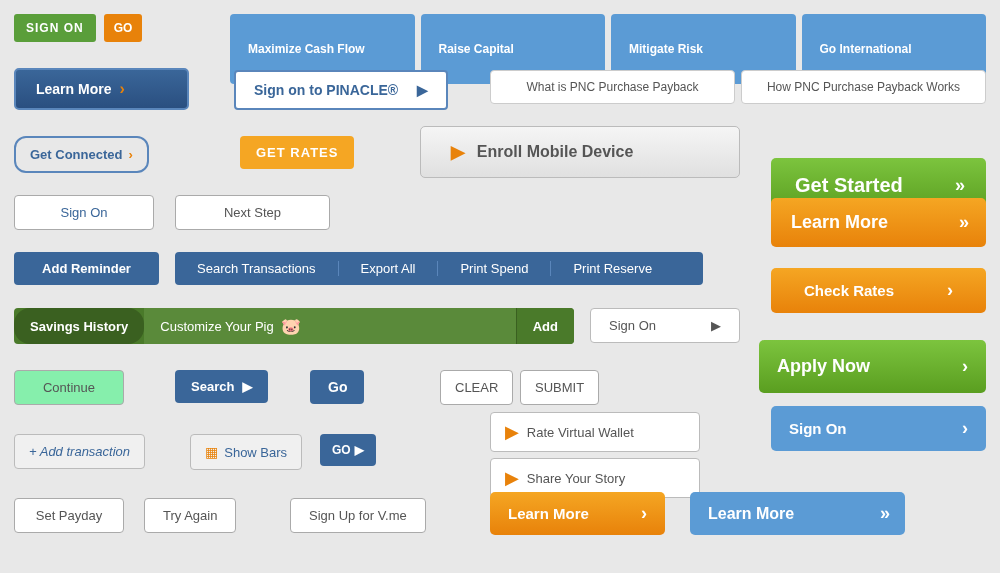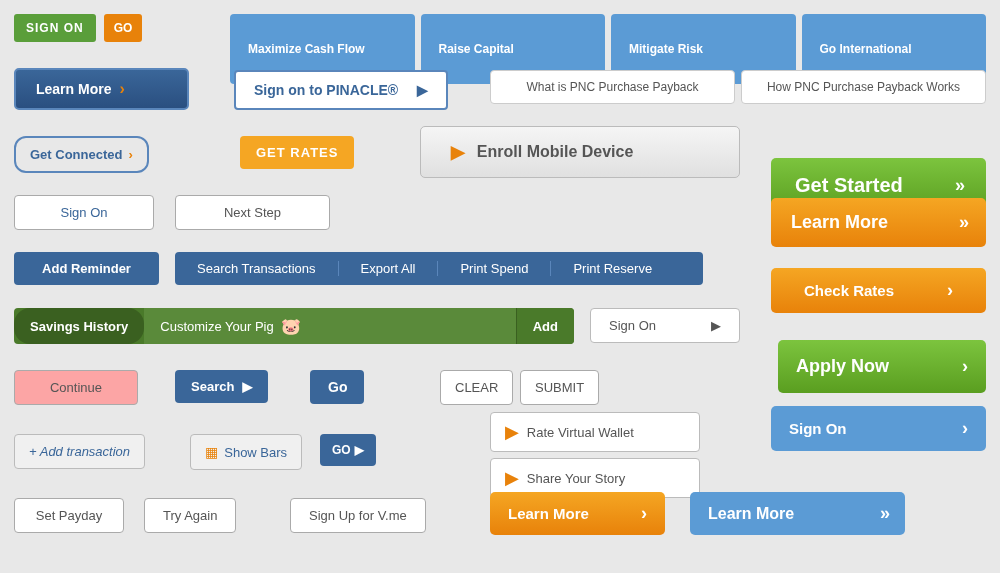--- a/index.html
+++ b/index.html
@@ -395,39 +395,39 @@
       color: white;
       border: none;
       padding: 16px 18px;
       font-size: 18px;
       font-weight: bold;
       cursor: pointer;
       border-radius: 5px;
       position: absolute;
       top: 340px;
       right: 14px;
-      width: 208px;
+      width: 227px;
       display: flex;
       align-items: center;
       justify-content: space-between;
     }
 
     
     .btn-continue {
-      background: #fca5a5;
+      background: #86efac;
       color: #555;
       border: 1px solid #aaa;
       padding: 9px 18px;
       font-size: 13px;
       cursor: pointer;
       border-radius: 4px;
       position: absolute;
       top: 370px;
       left: 14px;
-      width: 124px;
+      width: 110px;
       text-align: center;
     }
 
     
     .btn-search {
       background: #3a6699;
       color: white;
       border: none;
       padding: 9px 16px;
       font-size: 13px;

